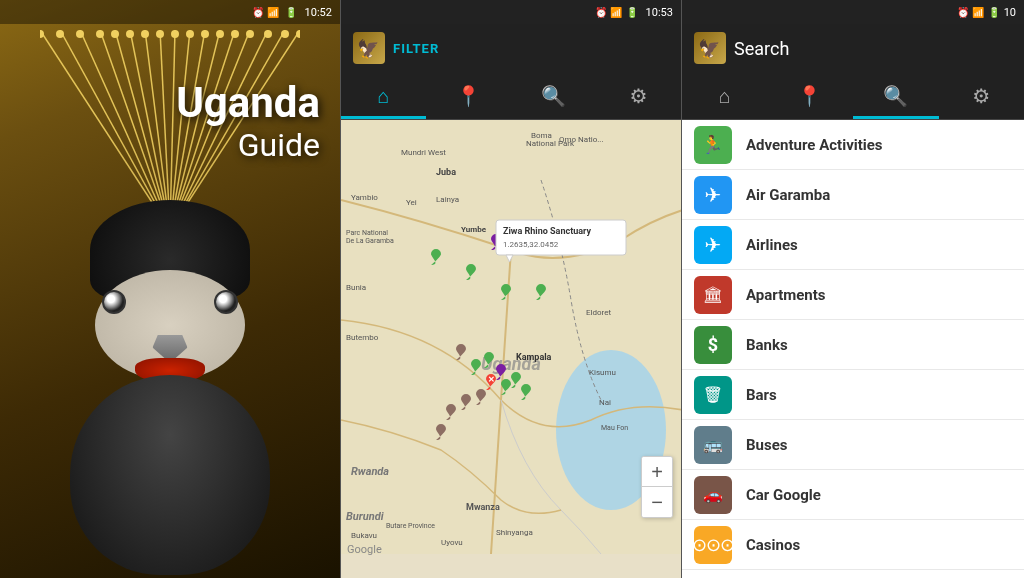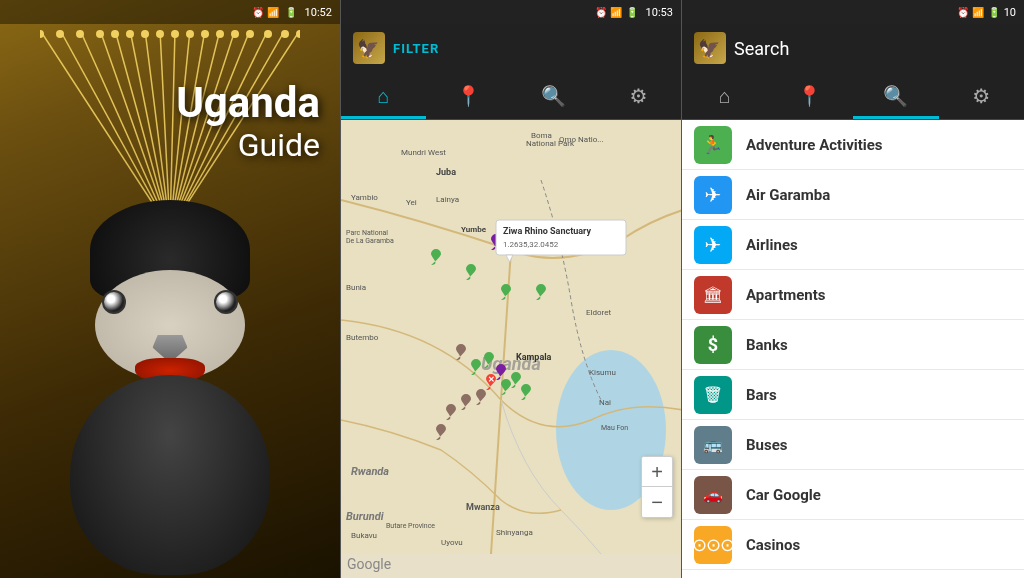--- a/index.html
+++ b/index.html
@@ -177,23 +177,23 @@
       cursor: pointer;
       border: none;
       background: #fff;
       line-height: 1;
     }
     .map-zoom-btn:first-child {
       border-bottom: 1px solid #ccc;
     }
     .map-google-logo {
       position: absolute;
-      bottom: 6px;
+      bottom: 22px;
       left: 6px;
-      font-size: 14px;
+      font-size: 11px;
       color: #888;
     }
 
     
     .panel-search {
       width: 342px;
       height: 578px;
       position: relative;
       flex-shrink: 0;
       display: flex;

